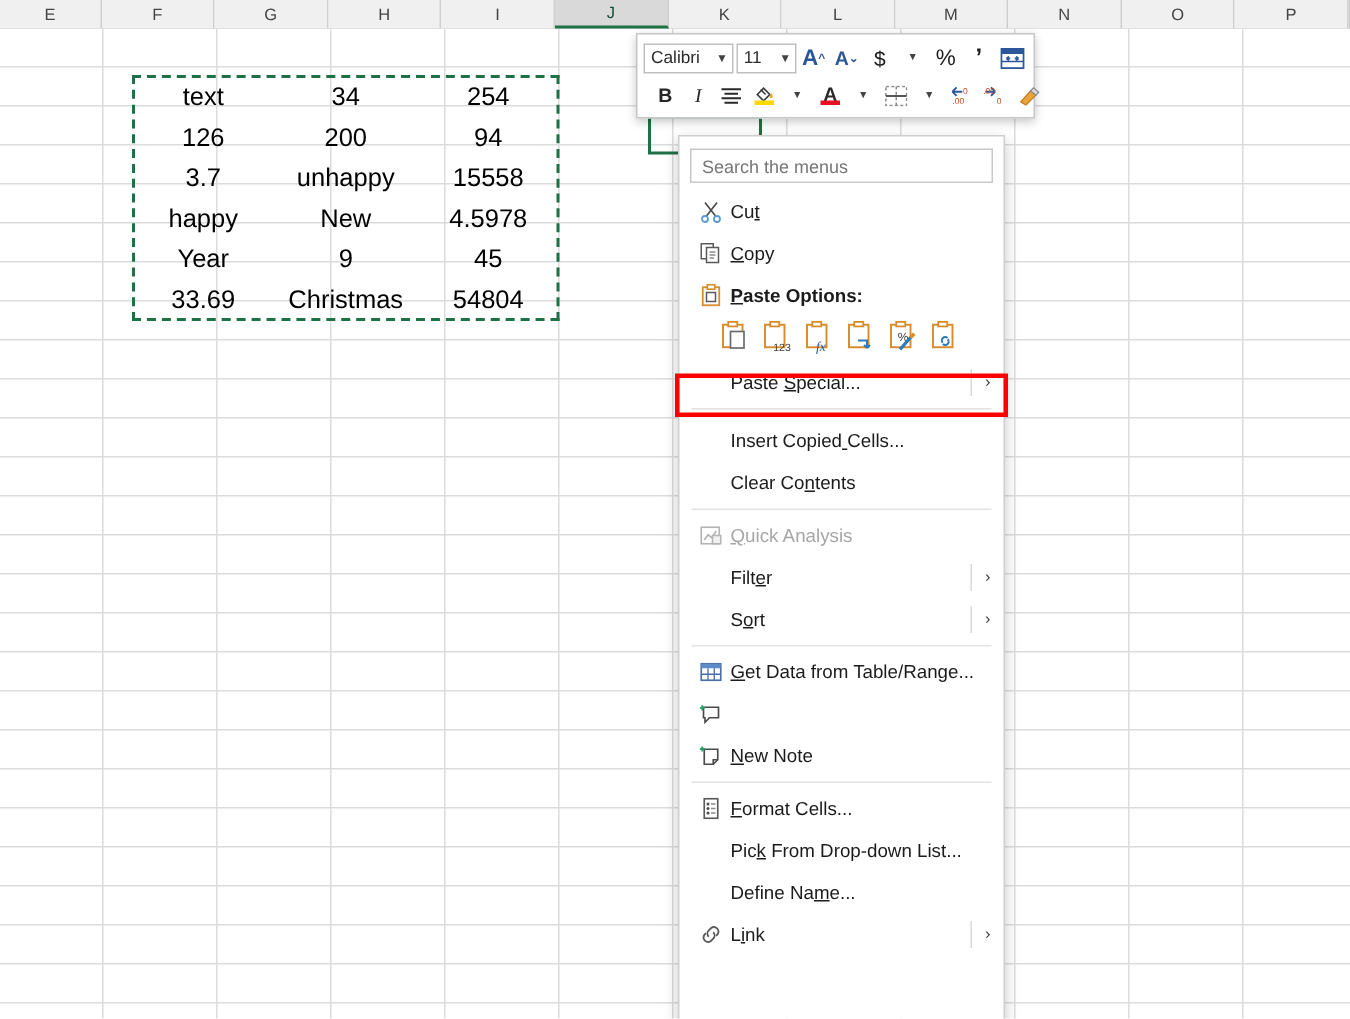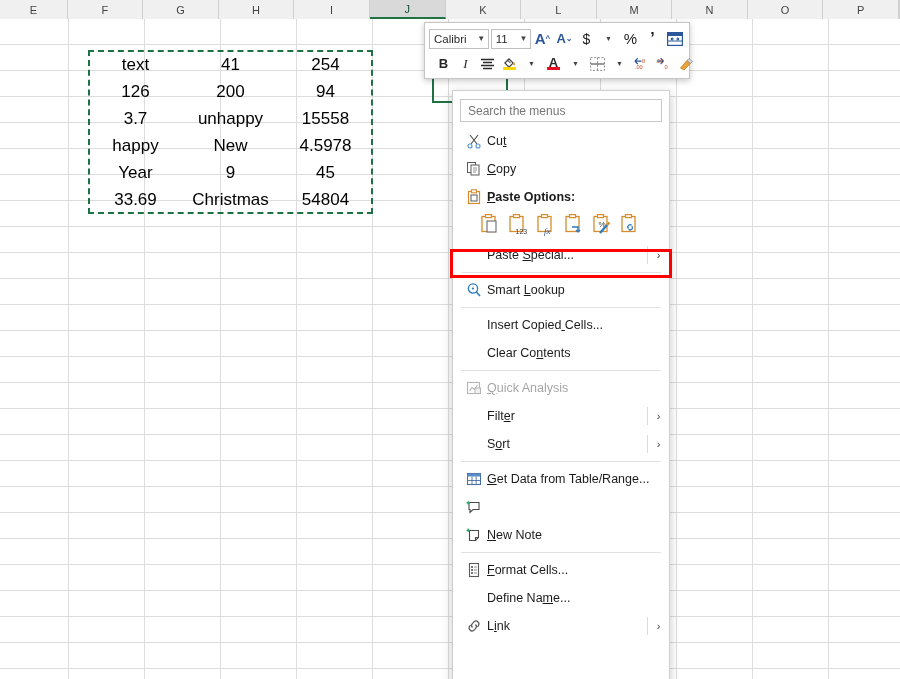--- a/index.html
+++ b/index.html
@@ -234,21 +234,21 @@
       <div class="col-head" style="width: 76px;">M</div>
       <div class="col-head" style="width: 76px;">N</div>
       <div class="col-head" style="width: 76px;">O</div>
       <div class="col-head" style="width: 76px;">P</div>
       <div class="col-head" style="flex: 1 1 0%;"></div>
     </div>
 
 <div class="copy-range" style="left:88px; top:50px; width:285px; height:164px;"></div>
 <div id="dataCellsEl">
       <div class="data-cell" style="left: 88px; top: 51px; width: 95px; height: 27px;">text</div>
-      <div class="data-cell" style="left: 183px; top: 51px; width: 95px; height: 27px;">41</div>
+      <div class="data-cell" style="left: 183px; top: 51px; width: 95px; height: 27px;">34</div>
       <div class="data-cell" style="left: 278px; top: 51px; width: 95px; height: 27px;">254</div>
       <div class="data-cell" style="left: 88px; top: 78px; width: 95px; height: 27px;">126</div>
       <div class="data-cell" style="left: 183px; top: 78px; width: 95px; height: 27px;">200</div>
       <div class="data-cell" style="left: 278px; top: 78px; width: 95px; height: 27px;">94</div>
       <div class="data-cell" style="left: 88px; top: 105px; width: 95px; height: 27px;">3.7</div>
       <div class="data-cell" style="left: 183px; top: 105px; width: 95px; height: 27px;">unhappy</div>
       <div class="data-cell" style="left: 278px; top: 105px; width: 95px; height: 27px;">15558</div>
       <div class="data-cell" style="left: 88px; top: 132px; width: 95px; height: 27px;">happy</div>
       <div class="data-cell" style="left: 183px; top: 132px; width: 95px; height: 27px;">New</div>
       <div class="data-cell" style="left: 278px; top: 132px; width: 95px; height: 27px;">4.5978</div>
@@ -413,30 +413,20 @@
             <path d="M12.8 13.2a2.2 2.2 0 0 1 -3.2 3.1" fill="none" stroke="#2b7bbd" stroke-width="1.3"></path>
           </svg></div>
       </div>
   <div id="menuBottomEl">
         <div class="mi">
           <span class="mi-icon"></span>
           <span class="mi-label">Paste <u>S</u>pecial...</span>
           <span class="mi-chevron">›</span>
         </div>
         <div class="mi-sep"></div>
-        <div class="mi">
-          <span class="mi-icon">
-            <svg width="16" height="16" viewBox="0 0 16 16">
-              <circle cx="7" cy="6.5" r="4.6" fill="none" stroke="#2b7bbd" stroke-width="1.3"></circle>
-              <circle cx="7" cy="6.5" r="1.1" fill="#2b7bbd"></circle>
-              <path d="M10.4 10 L14 14" stroke="#2b7bbd" stroke-width="1.6"></path>
-            </svg>
-          </span>
-          <span class="mi-label">Smart <u>L</u>ookup</span>
-        </div>
         <div class="mi-sep"></div>
         <div class="mi">
           <span class="mi-icon"></span>
           <span class="mi-label">Insert Copied<u> </u>Cells...</span>
         </div>
         <div class="mi">
           <span class="mi-icon"></span>
           <span class="mi-label">Clear Co<u>n</u>tents</span>
         </div>
         <div class="mi-sep"></div>
@@ -499,20 +489,24 @@
               <circle cx="6" cy="5" r="1" fill="#4a4a4a"></circle>
               <circle cx="6" cy="8" r="1" fill="#4a4a4a"></circle>
               <circle cx="6" cy="11" r="1" fill="#4a4a4a"></circle>
               <path d="M8 5h3M8 8h3M8 11h3" stroke="#8a8a8a" stroke-width="1"></path>
             </svg>
           </span>
           <span class="mi-label"><u>F</u>ormat Cells...</span>
         </div>
         <div class="mi">
           <span class="mi-icon"></span>
+          <span class="mi-label">Pic<u>k</u> From Drop-down List...</span>
+        </div>
+        <div class="mi">
+          <span class="mi-icon"></span>
           <span class="mi-label">Define Na<u>m</u>e...</span>
         </div>
         <div class="mi">
           <span class="mi-icon">
             <svg width="16" height="16" viewBox="0 0 16 16">
               <path d="M6.5 9.5a3 3 0 0 1 0-4.2l1.6-1.6a3 3 0 0 1 4.2 4.2l-1 1" fill="none" stroke="#5a5a5a" stroke-width="1.2"></path>
               <path d="M9.5 6.5a3 3 0 0 1 0 4.2l-1.6 1.6a3 3 0 0 1-4.2-4.2l1-1" fill="none" stroke="#5a5a5a" stroke-width="1.2"></path>
             </svg>
           </span>
           <span class="mi-label">L<u>i</u>nk</span>

